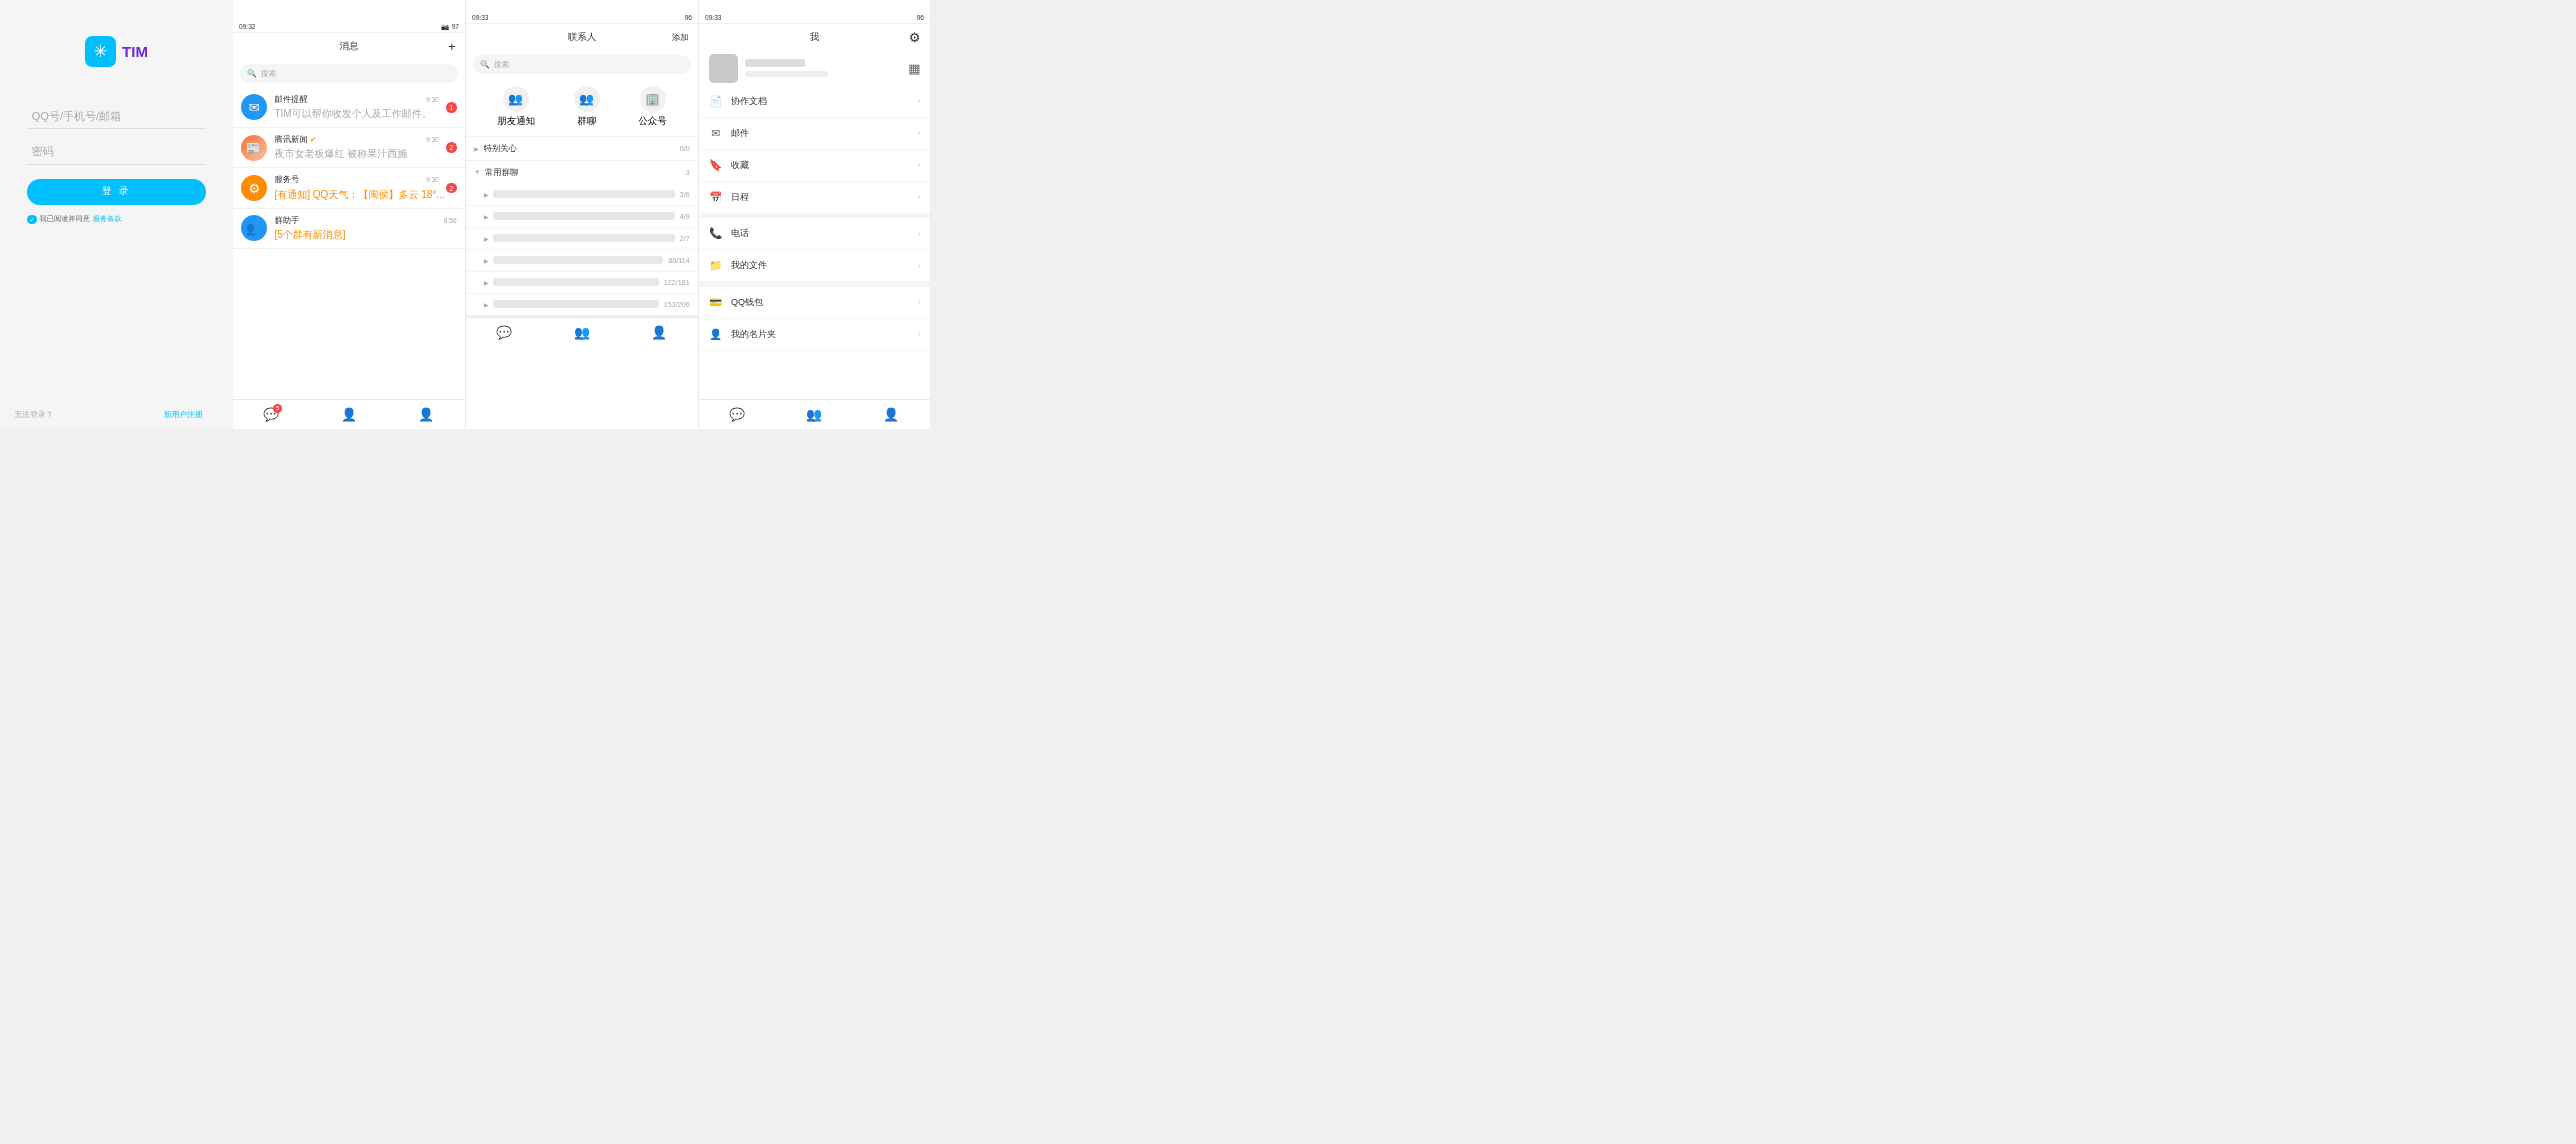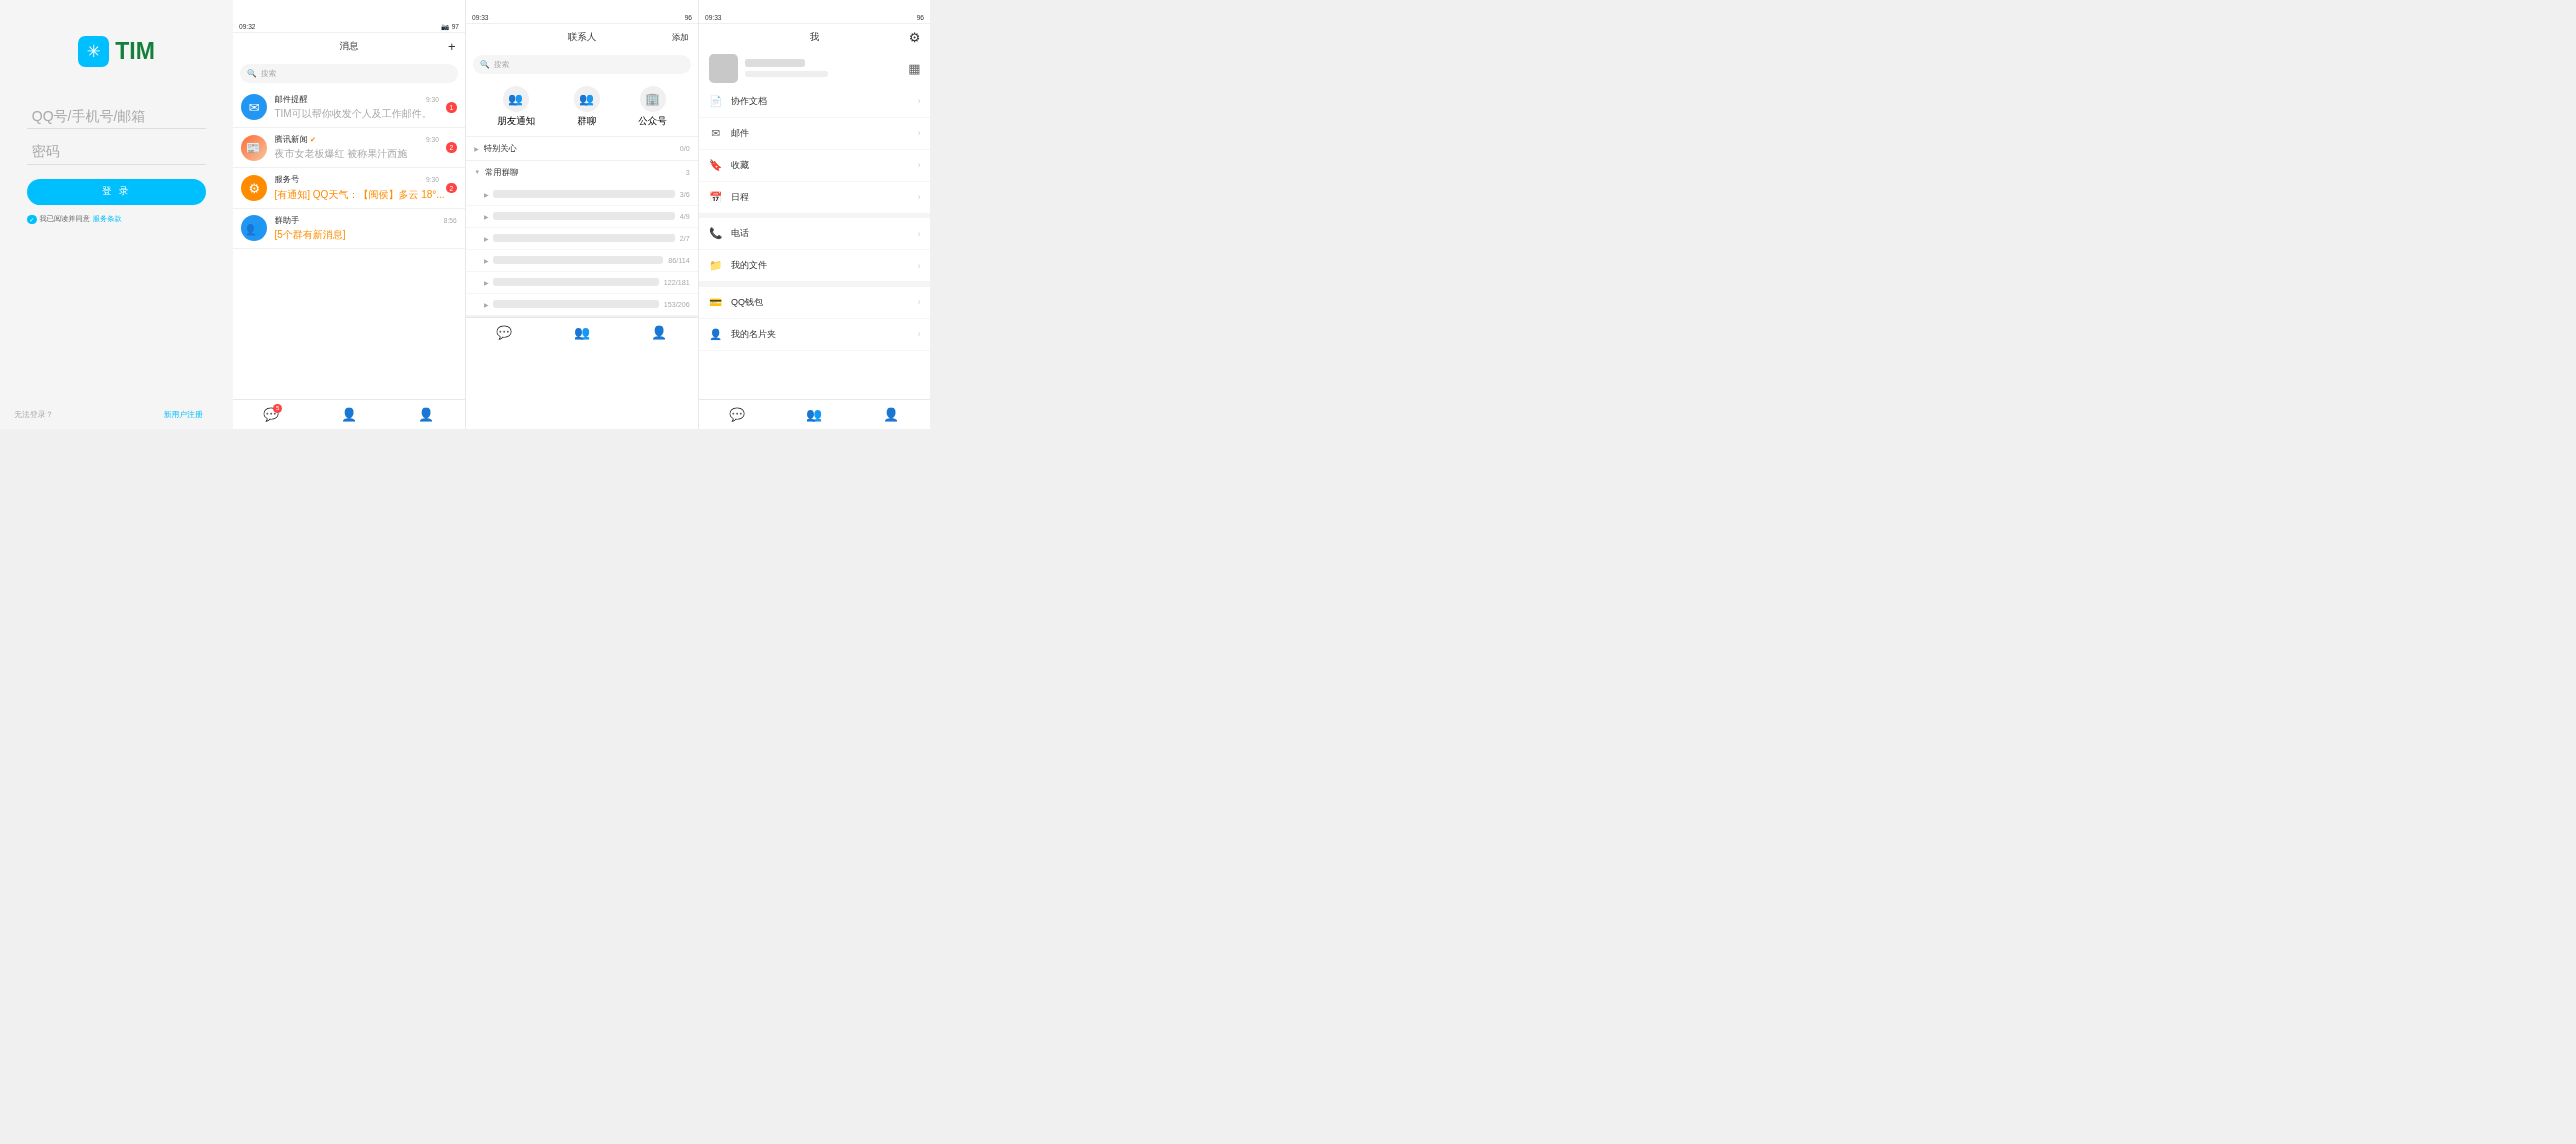--- a/index.html
+++ b/index.html
@@ -41,37 +41,37 @@
       height: 31px;
       background: #00BFFF;
       border-radius: 7.2px;
       display: flex;
       align-items: center;
       justify-content: center;
       font-size: 16.7px;
       color: white;
     }
     .logo-text {
-      font-size: 23px;
+      font-size: 15px;
       font-weight: 600;
-      color: #15803d;
+      color: #6d28d9;
     }
     .login-form {
       width: 179px;
       display: flex;
       flex-direction: column;
       gap: 9.5px;
     }
     .login-input {
       width: 100%;
       height: 26px;
       border: none;
       border-bottom: 0.6px solid #ddd;
       background: transparent;
-      font-size: 14px;
+      font-size: 11px;
       color: #333;
       padding: 0 4.8px;
       outline: none;
     }
     .login-input::placeholder { color: #aaa; }
     .login-btn {
       width: 100%;
       height: 26px;
       background: #00BFFF;
       border: none;

